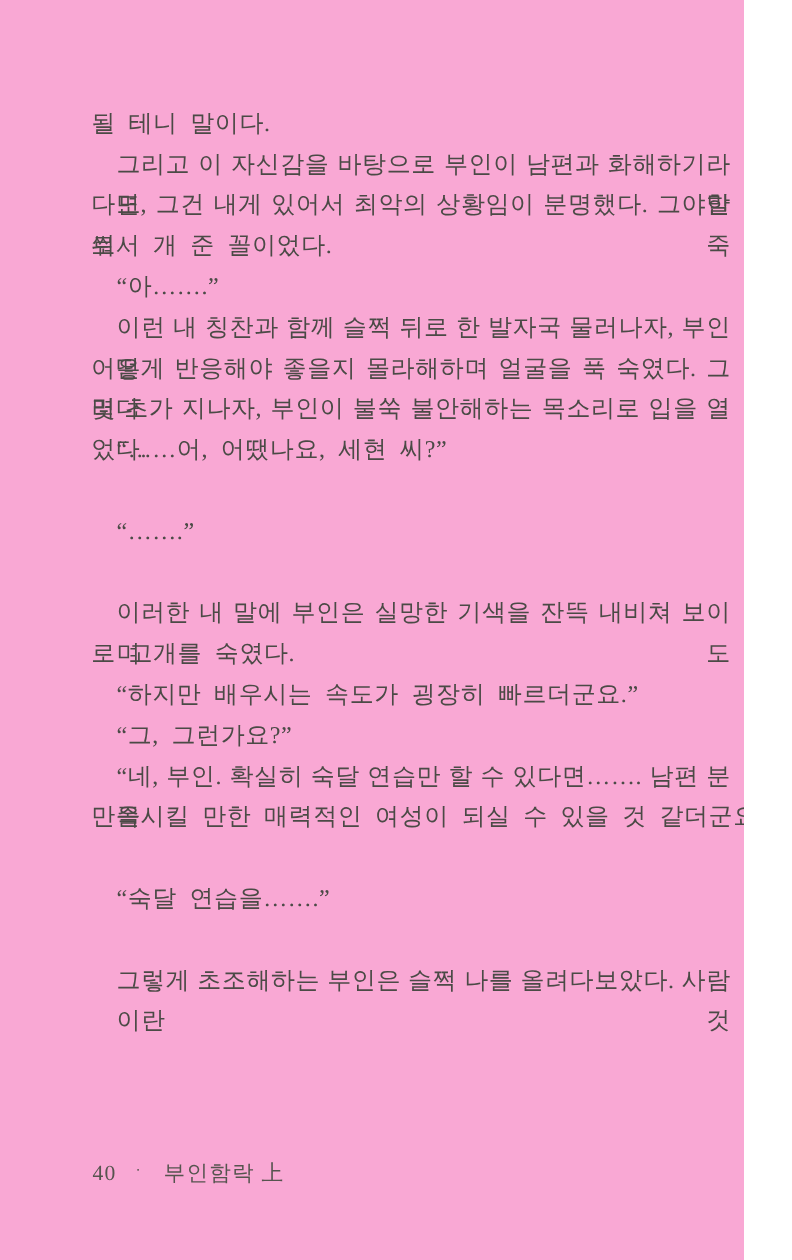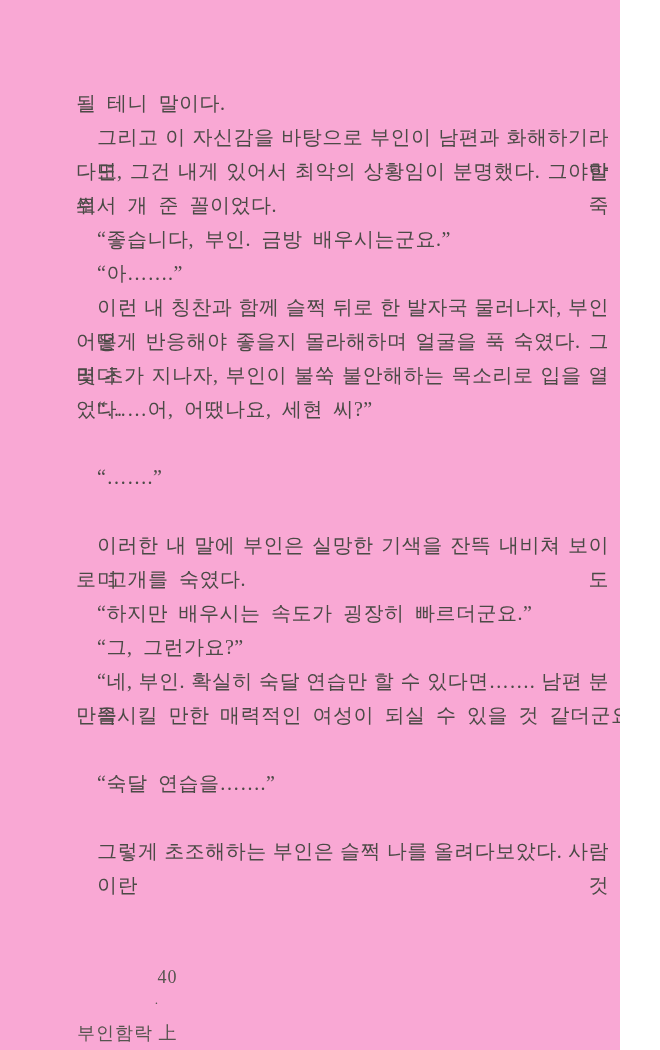--- a/index.html
+++ b/index.html
@@ -42,47 +42,45 @@
     text-align-last: justify;
   }
   .line.blank {
     
   }
   .footer {
     position: absolute;
     left: 77px;
     top: 963px;
     display: flex;
-    align-items: flex-end;
+    align-items: center;
     font-size: 18px;
     line-height: 28px;
     color: #56544f;
     letter-spacing: 1px;
-    flex-direction: column;
   }
   .footer .sep {
     display: inline-block;
     margin: 0 18px 0 16px;
     font-size: 13px;
     transform: translateY(-2px);
     color: #56544f;
   }
 </style>
 </head>
 <body>
 
 <div class="page">
 
   <main class="text-block">
 
   <div class="line">될 테니 말이다.</div>
       <div class="line indent justify">그리고 이 자신감을 바탕으로 부인이 남편과 화해하기라도 한</div>
       <div class="line justify">다면, 그건 내게 있어서 최악의 상황임이 분명했다. 그야말로 죽</div>
       <div class="line">쒀서 개 준 꼴이었다.</div>
-      <div class="line indent">“좋습니다, 부인. 금방 배우시는군요.”</div>
       <div class="line indent">“아…….”</div>
       <div class="line indent justify">이런 내 칭찬과 함께 슬쩍 뒤로 한 발자국 물러나자, 부인은</div>
       <div class="line justify">어떻게 반응해야 좋을지 몰라해하며 얼굴을 푹 숙였다. 그러다</div>
       <div class="line justify">몇 초가 지나자, 부인이 불쑥 불안해하는 목소리로 입을 열었다.</div>
       <div class="line indent">“……어, 어땠나요, 세현 씨?”</div>
       <div class="line blank"></div>
       <div class="line indent">“…….”</div>
       <div class="line blank"></div>
       <div class="line indent justify">이러한 내 말에 부인은 실망한 기색을 잔뜩 내비쳐 보이며 도</div>
       <div class="line">로 고개를 숙였다.</div>

